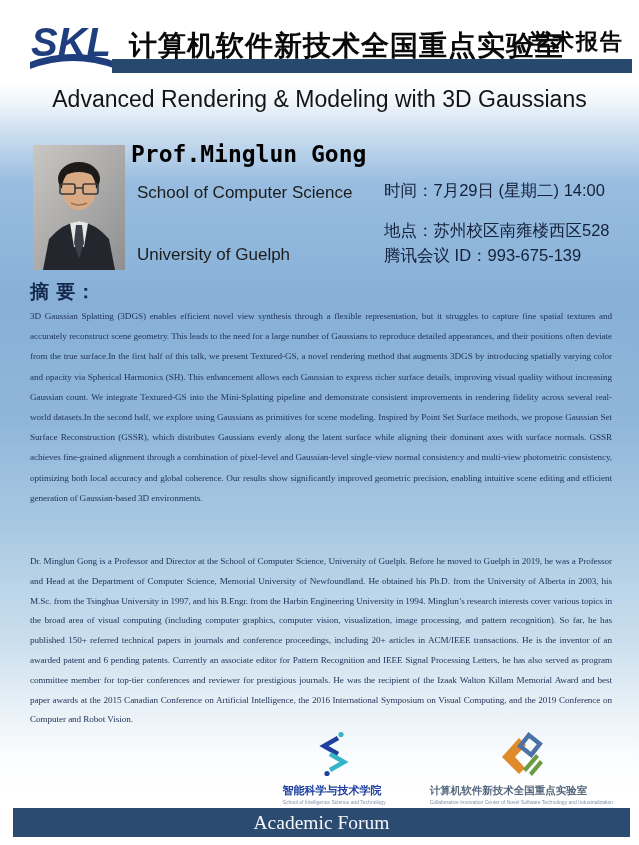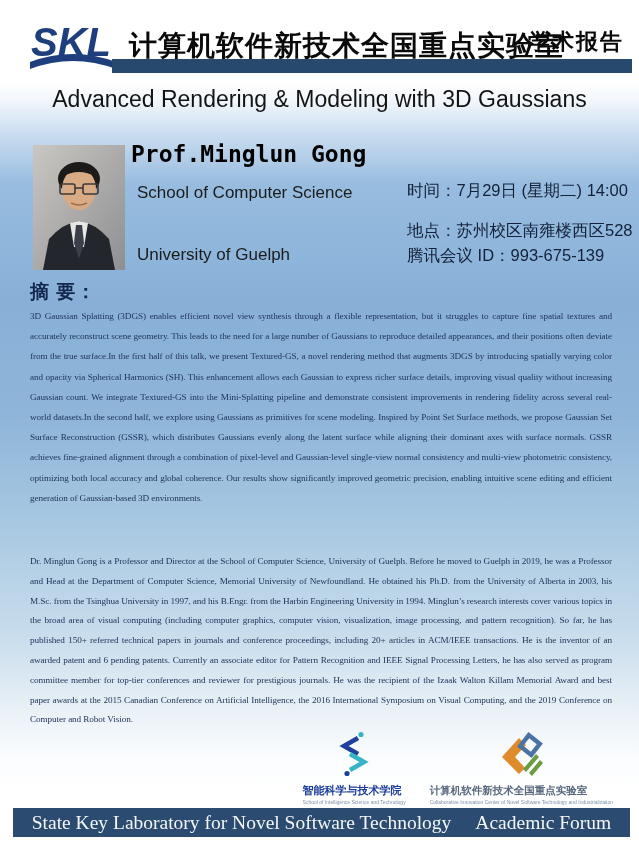--- a/index.html
+++ b/index.html
@@ -19,33 +19,33 @@
   .lab-name{position:absolute;left:129px;top:27px;font-size:28px;font-weight:bold;color:#0a0a0a;letter-spacing:1px;white-space:nowrap;}
   .report-type{position:absolute;right:15px;top:27px;font-size:22px;font-weight:bold;color:#0a0a0a;letter-spacing:2px;white-space:nowrap;text-align:right;}
   .header-rule{position:absolute;left:112px;top:59px;width:520px;height:14px;background:#27496d;}
   
   .talk-title{position:absolute;left:0;top:86px;width:639px;margin:0;text-align:center;font-size:23px;font-weight:400;color:#141414;}
   
   .speaker-photo{position:absolute;left:33px;top:145px;width:92px;height:125px;}
   .speaker-name{position:absolute;left:131px;top:141px;font-family:"DejaVu Sans Mono",monospace;font-weight:bold;font-size:23px;color:#000;white-space:nowrap;}
   .speaker-school{position:absolute;left:137px;top:183px;font-size:17px;color:#1c1c1c;white-space:nowrap;}
   .speaker-university{position:absolute;left:137px;top:245px;font-size:17px;color:#1c1c1c;white-space:nowrap;}
-  .meta-line{position:absolute;left:384px;font-size:16.5px;color:#14213a;white-space:nowrap;margin-left:23px;}
+  .meta-line{position:absolute;left:384px;font-size:16.5px;color:#14213a;white-space:nowrap;}
   .meta-time{top:180px;}
   .meta-location{top:220px;}
   .meta-meeting{top:245px;}
   
   .sec-heading{position:absolute;left:30px;margin:0;font-size:19px;font-weight:bold;color:#13284c;letter-spacing:1px;}
   .abstract-heading{top:279px;}
   .bio-heading{top:528px;}
   .sec-body{position:absolute;left:30px;width:582px;margin:0;font-family:"Liberation Serif",serif;font-size:9.2px;letter-spacing:-0.1px;text-align:justify;color:#1e3158;}
   .abstract-body{top:306px;line-height:20.2px;}
   .bio-body{top:552px;line-height:19.8px;}
   
-  .logos{position:absolute;right:26px;top:731px;display:flex;align-items:flex-end;gap:24px;}
+  .logos{position:absolute;right:26px;top:731px;display:flex;align-items:flex-end;gap:44px;}
   .logo{display:flex;flex-direction:column;align-items:center;margin:0;}
   .logo-cn{font-weight:bold;font-size:11px;margin-top:2px;white-space:nowrap;}
   .logo-cn.intel{color:#1d3f9e;}
   .logo-cn.innov{color:#57687e;font-size:10.5px;}
   .logo-en{font-size:5px;color:#7d93ab;margin-top:1px;white-space:nowrap;}
   
   .footer-bar{position:absolute;left:13px;top:808px;width:617px;height:29px;background:#2b4c70;
     display:flex;align-items:center;justify-content:center;gap:24px;
     font-family:"Liberation Serif",serif;font-size:19.5px;color:#f4f6f9;white-space:nowrap;}
 </style>
@@ -124,17 +124,16 @@
         </svg>
       </span>
       <figcaption>
         <div class="logo-cn innov">计算机软件新技术全国重点实验室</div>
         <div class="logo-en">Collaborative Innovation Center of Novel Software Technology and Industrialization</div>
       </figcaption>
     </figure>
   </div>
 
   <div class="footer-bar">
-    <span>State Key Laboratory for Novel Software Technology</span>
     <span>Academic Forum</span>
   </div>
 
 </div>
 
 </body></html>

